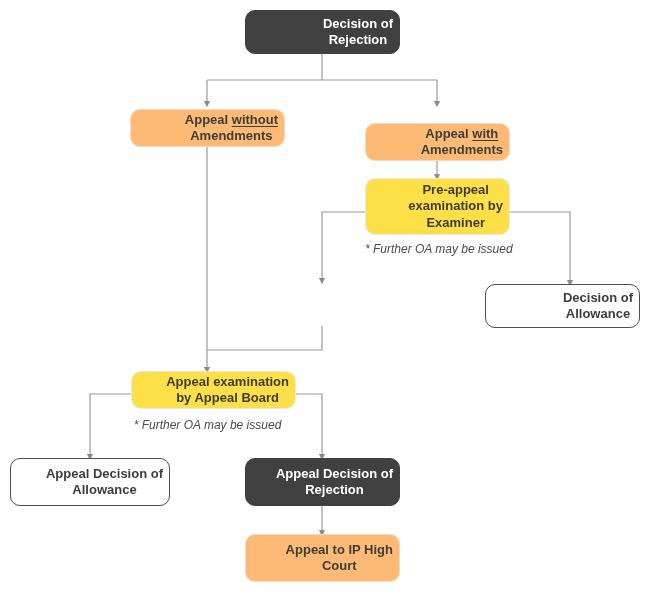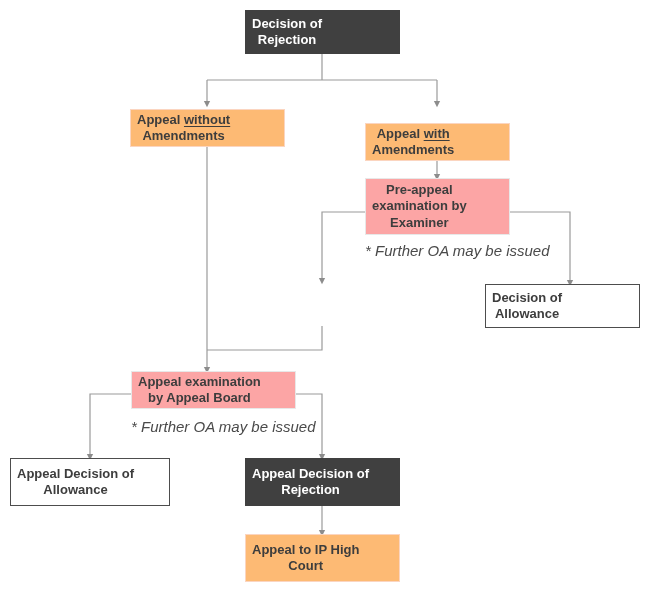--- a/index.html
+++ b/index.html
@@ -21,56 +21,57 @@
     left: 0;
     top: 0;
     width: 650px;
     height: 591px;
   }
   .node {
     position: absolute;
     box-sizing: border-box;
     display: flex;
     align-items: center;
-    justify-content: flex-start;
+    justify-content: flex-end;
     text-align: center;
     font-size: 13px;
     font-weight: bold;
     line-height: 1.25;
     padding: 2px 6px;
     z-index: 2;
+    border-radius: 10px;
   }
   .node-dark {
     background: #404040;
     color: #ffffff;
     border: 1px solid #404040;
   }
   .node-peach {
     background: #fdba74;
     color: #3d3d3d;
     border: 1px solid #fbd5c0;
   }
   .node-gray {
-    background: #fca5a5;
+    background: #fde047;
     color: #3d3d3d;
     border: 1px solid #e8e8e8;
   }
   .node-white {
     background: #ffffff;
     color: #3d3d3d;
     border: 1.6px solid #4d4d4d;
   }
   .node u {
     text-decoration: underline;
     text-underline-offset: 2px;
   }
   .note {
     position: absolute;
     font-family: "Liberation Sans", sans-serif;
-    font-size: 15px;
+    font-size: 12px;
     font-style: italic;
     color: #4a4a4a;
     text-align: center;
     white-space: nowrap;
     z-index: 2;
   }
 </style>
 </head>
 <body>
 

